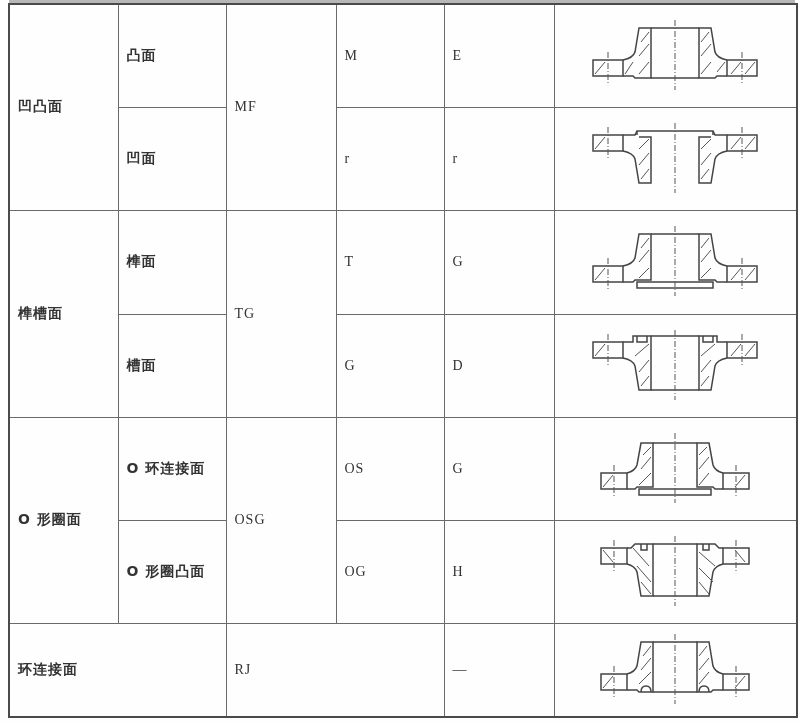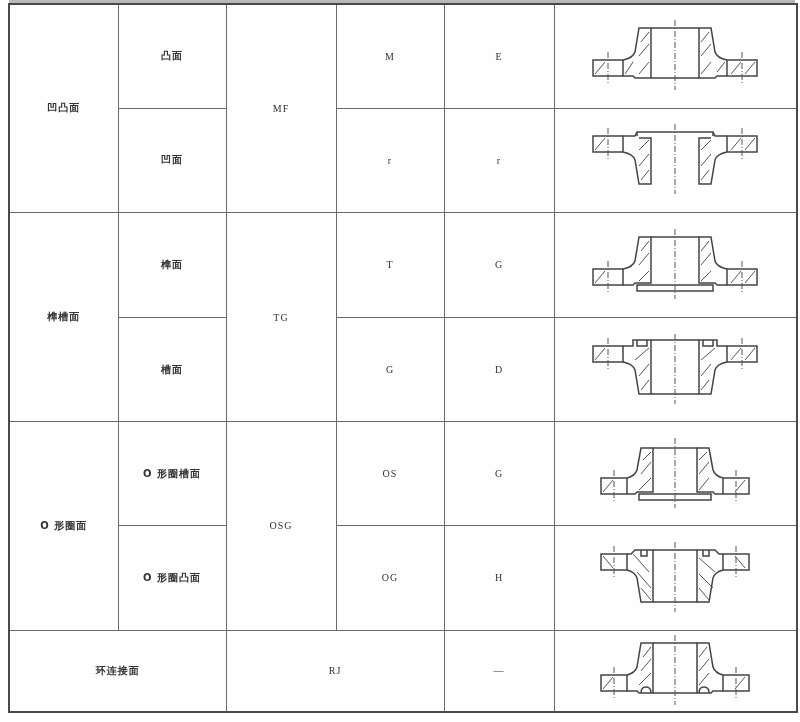--- a/index.html
+++ b/index.html
@@ -7,22 +7,22 @@
          font-family: "DejaVu Serif", "Liberation Serif", serif; color: #2b2b2b; }
   .sheet { position: absolute; left: 0; top: 0; width: 800px; height: 722px; background: #fefefe; }
   .top-shade { position: absolute; left: 9px; top: 0; width: 786px; height: 3px; background: #b8b8b8; }
   table.flange-table {
     position: absolute; left: 8px; top: 3px;
     border-collapse: collapse; table-layout: fixed;
     width: 788px; height: 710px;
     border: 2px solid #4a4a4a;
   }
   table.flange-table td {
-    border: 1.5px solid #6a6a6a; text-align: center; vertical-align: middle;
-    padding: 0; font-size: 10px; letter-spacing: 1px;
+    border: 1.5px solid #6a6a6a; text-align: left; vertical-align: middle;
+    padding: 8px; font-size: 14px; letter-spacing: 1px;
   }
   td.cjk { font-family: "DejaVu Sans", "Liberation Sans", sans-serif; font-size: 13px; font-weight: bold; color: #333; letter-spacing: 2px; }
   td.code { font-family: "Liberation Serif", "DejaVu Serif", serif; font-size: 15px; color: #333; }
   td.drawing svg { display: block; margin: 0 auto; }
   .hatch-line { stroke: #555; stroke-width: 1; }
 </style>
 </head>
 <body>
 
 <div class="sheet">
@@ -131,21 +131,21 @@
               </g>
           <g stroke="#555" stroke-width="1" stroke-dasharray="6 2 1 2">
                 <path d="M100 4 V74 M33 8 V40 M167 8 V40"></path>
               </g>
         </svg>
       </td>
     </tr>
 
     <tr style="height:103px">
       <td rowspan="2" class="cjk">O 形圈面</td>
-      <td class="cjk">O 形圈槽面</td>
+      <td class="cjk">O 环连接面</td>
       <td rowspan="2" class="code">OSG</td>
       <td class="code">OS</td>
       <td class="code">G</td>
       <td class="drawing">
         <svg width="200" height="80" viewBox="0 0 200 80">
           <g fill="none" stroke="#444" stroke-width="1.5">
             <path d="M26 44 H52 V60 H26 Z"></path>
                 <path d="M148 44 H174 V60 H148 Z"></path>
             <path d="M52 44 Q60 42 62 36 L66 14 H78 V58 H62 L60 60 H52"></path>
             <path d="M148 44 Q140 42 138 36 L134 14 H122 V58 H138 L140 60 H148"></path>

